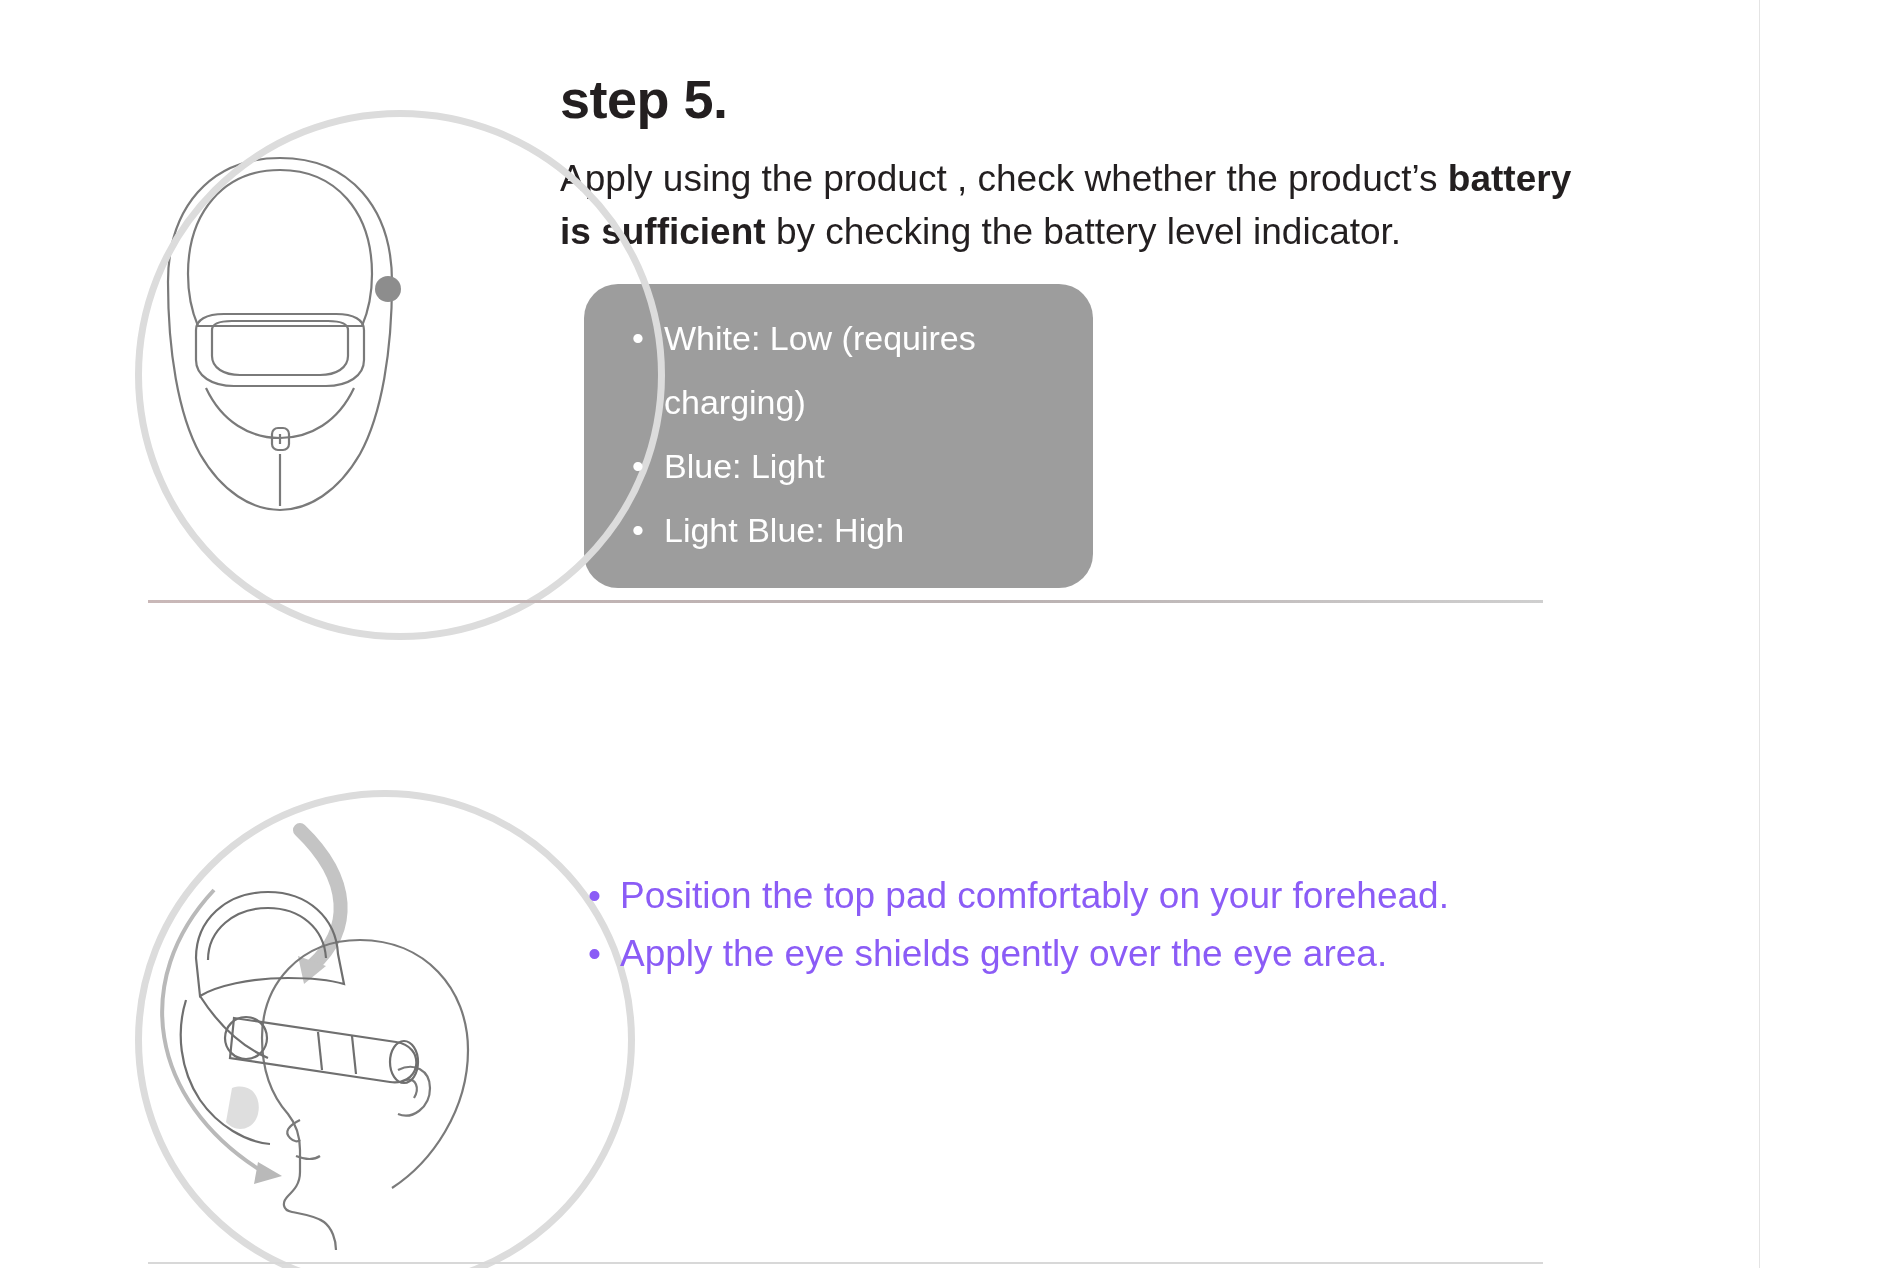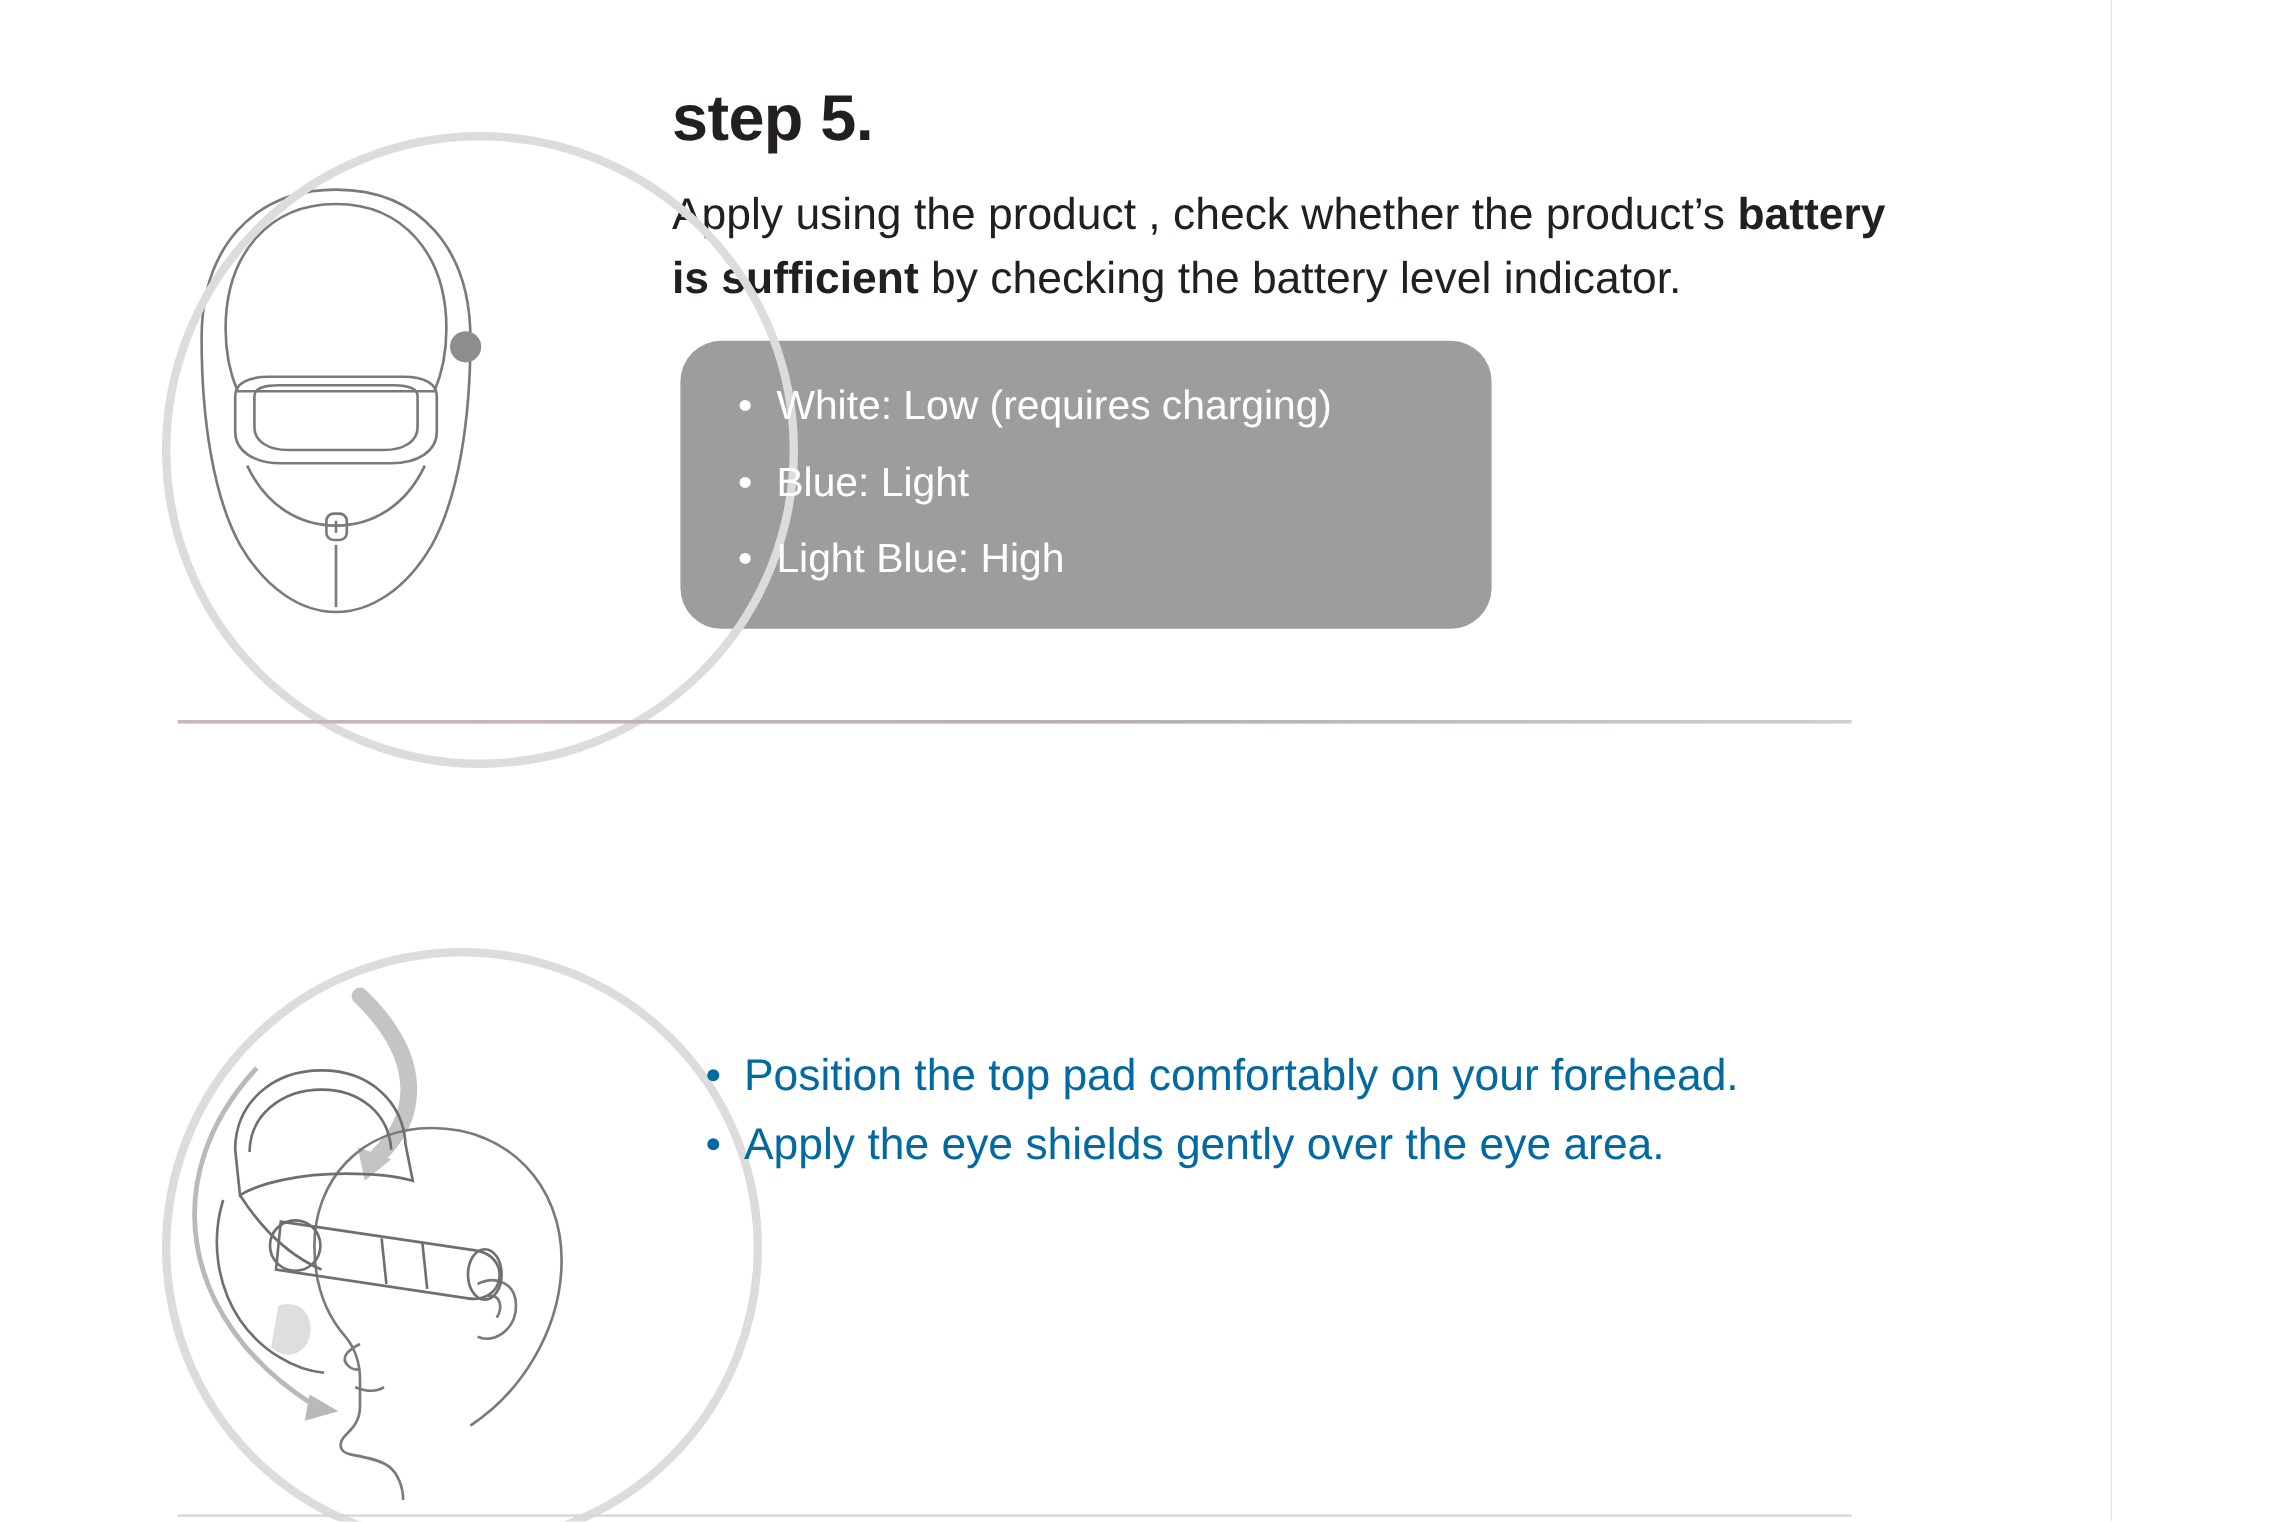--- a/index.html
+++ b/index.html
@@ -73,23 +73,23 @@
     padding-top: 38px;
   }
 
   .para { margin: 0 0 26px 0; width: 1040px; }
   .para b { font-weight: bold; }
 
   .callout {
     background: #9d9d9d;
     border-radius: 34px;
     padding: 22px 34px 26px 34px;
-    width: 676px;
+    width: 509px;
     box-sizing: border-box;
-    margin-left: 7px;
+    margin-left: 24px;
   }
   .callout ul {
     margin: 0;
     padding: 0 0 0 46px;
     list-style: none;
   }
   .callout li {
     color: #ffffff;
     font-size: 34px;
     line-height: 64px;
@@ -138,21 +138,21 @@
   .bullets {
     margin: 0;
     padding: 0 0 0 60px;
     list-style: none;
   }
   .bullets li {
     font-size: 37px;
     line-height: 52px;
     margin-bottom: 6px;
     position: relative;
-    color: #0369a1;
+    color: #8b5cf6;
     width: 980px;
   }
   .bullets li::before {
     content: "•";
     position: absolute;
     left: -32px;
     top: 0;
   }
 
   

